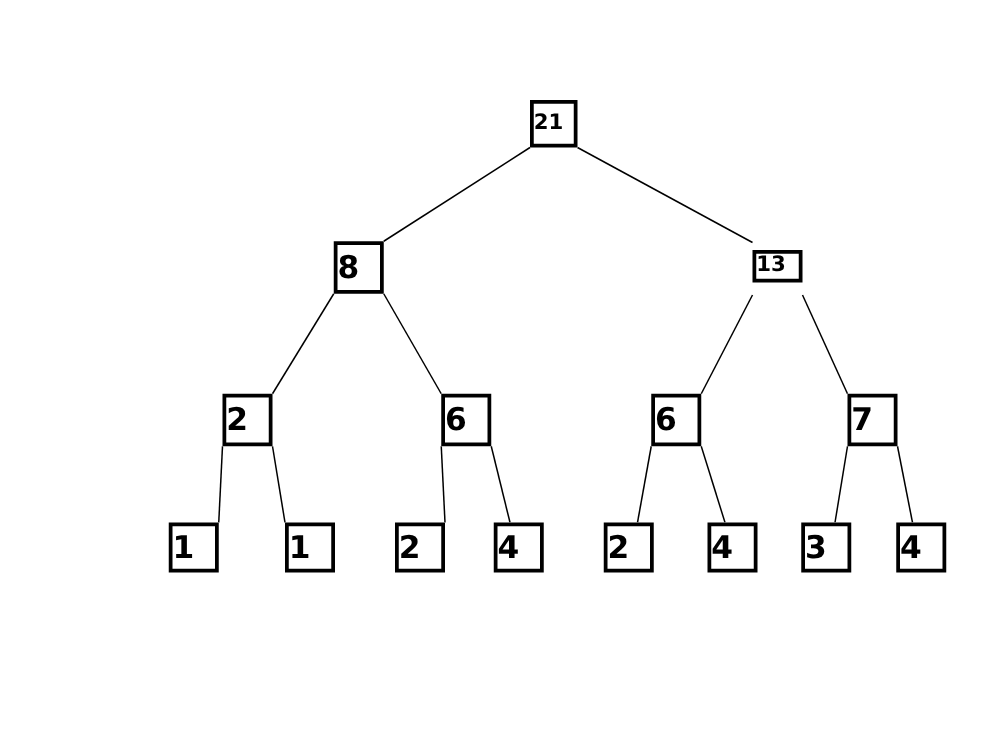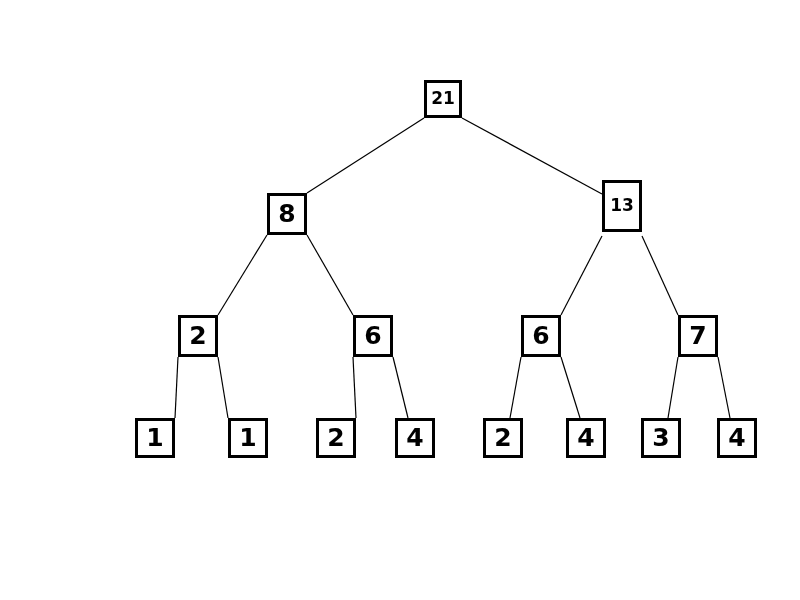--- a/index.html
+++ b/index.html
@@ -26,21 +26,21 @@
     stroke-width: 1.2;
     fill: none;
   }
   .node-box {
     position: absolute;
     box-sizing: border-box;
     background: #ffffff;
     border: 3px solid #000000;
     display: flex;
     align-items: center;
-    justify-content: center;
+    justify-content: flex-start;
     color: #000000;
     font-weight: bold;
     line-height: 1;
     font-family: "DejaVu Sans", sans-serif;
   }
   .node-label {
     display: block;
     transform: translateY(-1px);
   }
 </style>
@@ -64,21 +64,21 @@
       <line x1="678" y1="357" x2="668" y2="418" class="edge-line" stroke="#000000"></line>
       <line x1="718" y1="357" x2="730" y2="418" class="edge-line" stroke="#000000"></line>
     </svg>
   <div id="nodes-layer">
       <div class="node-box" style="left: 424px; top: 80px; width: 38px; height: 38px; font-size: 17px; background: rgb(255, 255, 255); border-color: rgb(0, 0, 0); color: rgb(0, 0, 0);">
         <span class="node-label">21</span>
       </div>
       <div class="node-box" style="left: 267px; top: 193px; width: 40px; height: 42px; font-size: 25px; background: rgb(255, 255, 255); border-color: rgb(0, 0, 0); color: rgb(0, 0, 0);">
         <span class="node-label">8</span>
       </div>
-      <div class="node-box" style="left: 602px; top: 180px; width: 40px; height: 52px; font-size: 17px; background: rgb(255, 255, 255); border-color: rgb(0, 0, 0); color: rgb(0, 0, 0);">
+      <div class="node-box" style="left: 602px; top: 200px; width: 40px; height: 26px; font-size: 17px; background: rgb(255, 255, 255); border-color: rgb(0, 0, 0); color: rgb(0, 0, 0);">
         <span class="node-label">13</span>
       </div>
       <div class="node-box" style="left: 178px; top: 315px; width: 40px; height: 42px; font-size: 25px; background: rgb(255, 255, 255); border-color: rgb(0, 0, 0); color: rgb(0, 0, 0);">
         <span class="node-label">2</span>
       </div>
       <div class="node-box" style="left: 353px; top: 315px; width: 40px; height: 42px; font-size: 25px; background: rgb(255, 255, 255); border-color: rgb(0, 0, 0); color: rgb(0, 0, 0);">
         <span class="node-label">6</span>
       </div>
       <div class="node-box" style="left: 521px; top: 315px; width: 40px; height: 42px; font-size: 25px; background: rgb(255, 255, 255); border-color: rgb(0, 0, 0); color: rgb(0, 0, 0);">
         <span class="node-label">6</span>

